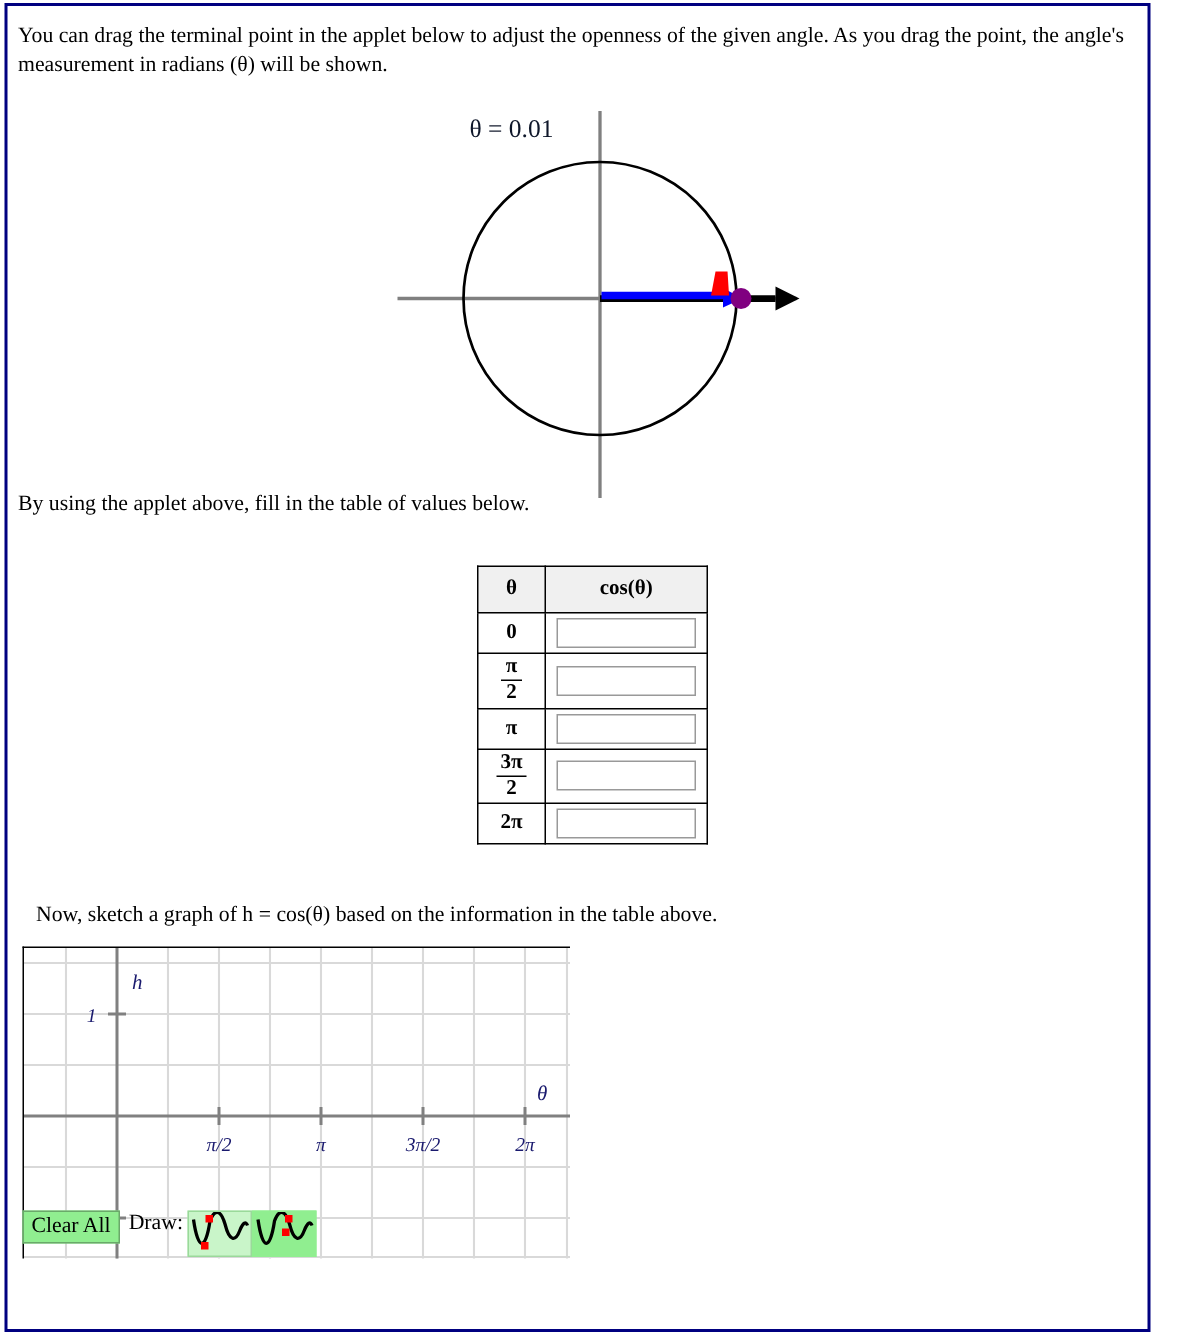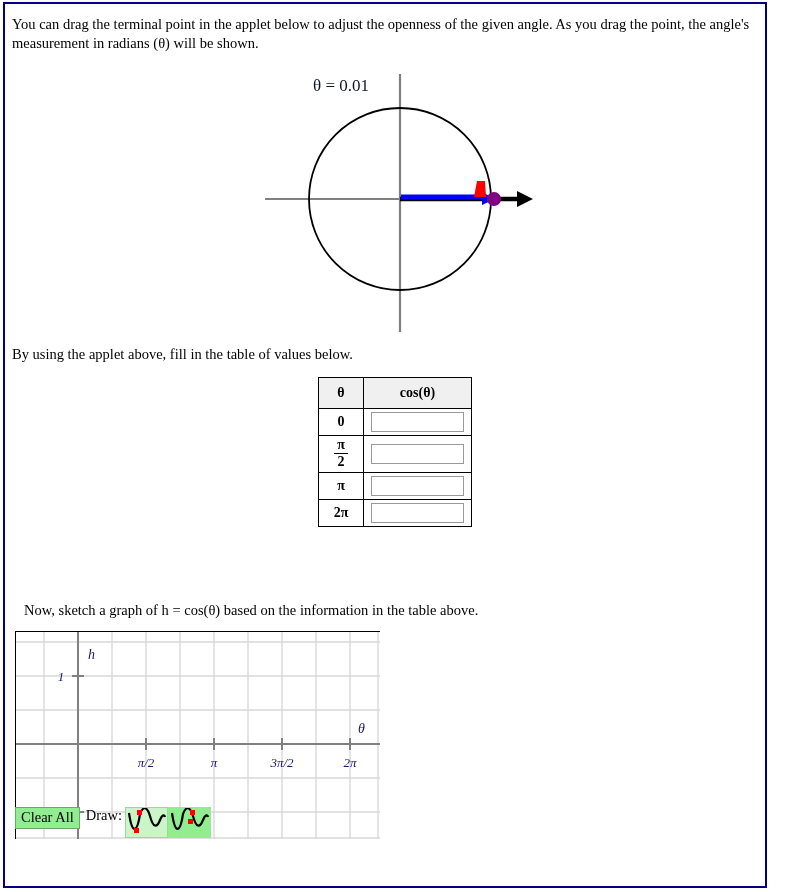--- a/index.html
+++ b/index.html
@@ -33,21 +33,21 @@
     line-height: 19px;
     color: #000;
   }
   #intro-text {
     position: absolute;
     left: 7px; top: 11px;
     width: 755px;
   }
   #table-instruction {
     position: absolute;
-    left: 7px; top: 341px;
+    left: 7px; top: 323px;
   }
   #sketch-instruction {
     position: absolute;
     left: 7px; top: 597px; margin-left: 12px;
   }
 
   
   #applet {
     position: absolute;
     left: 250px; top: 60px;
@@ -216,20 +216,31 @@
               <span class="num">π</span>
               <span class="den">2</span>
             </span>
           </td>
           <td class="input-cell">
             <input class="answer-input" type="text" value="" style="">
           </td>
         </tr>
         <tr class="row-short">
           <td class="theta-cell">π</td>
+          <td class="input-cell">
+            <input class="answer-input" type="text" value="" style="">
+          </td>
+        </tr>
+        <tr class="row-tall">
+          <td class="theta-cell">
+            <span class="frac">
+              <span class="num">3π</span>
+              <span class="den">2</span>
+            </span>
+          </td>
           <td class="input-cell">
             <input class="answer-input" type="text" value="" style="">
           </td>
         </tr>
         <tr class="row-short">
           <td class="theta-cell">2π</td>
           <td class="input-cell">
             <input class="answer-input" type="text" value="" style="">
           </td>
         </tr>

